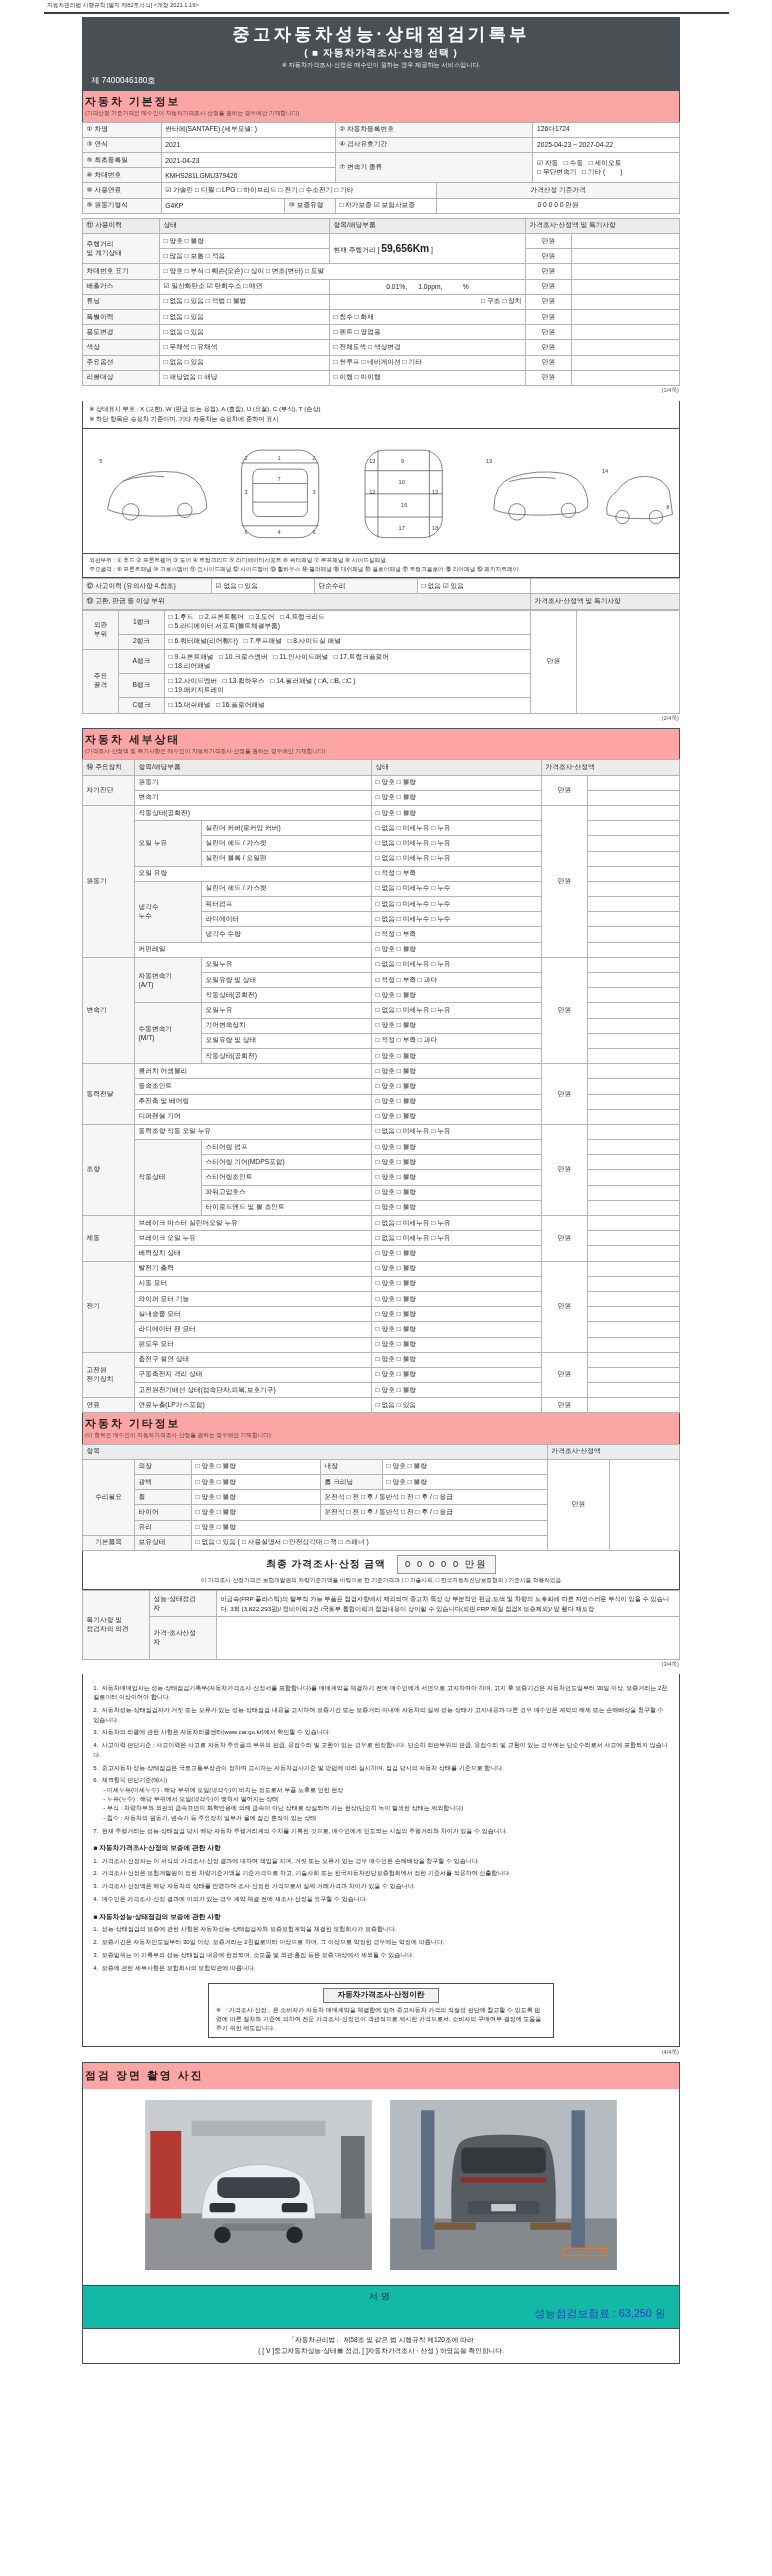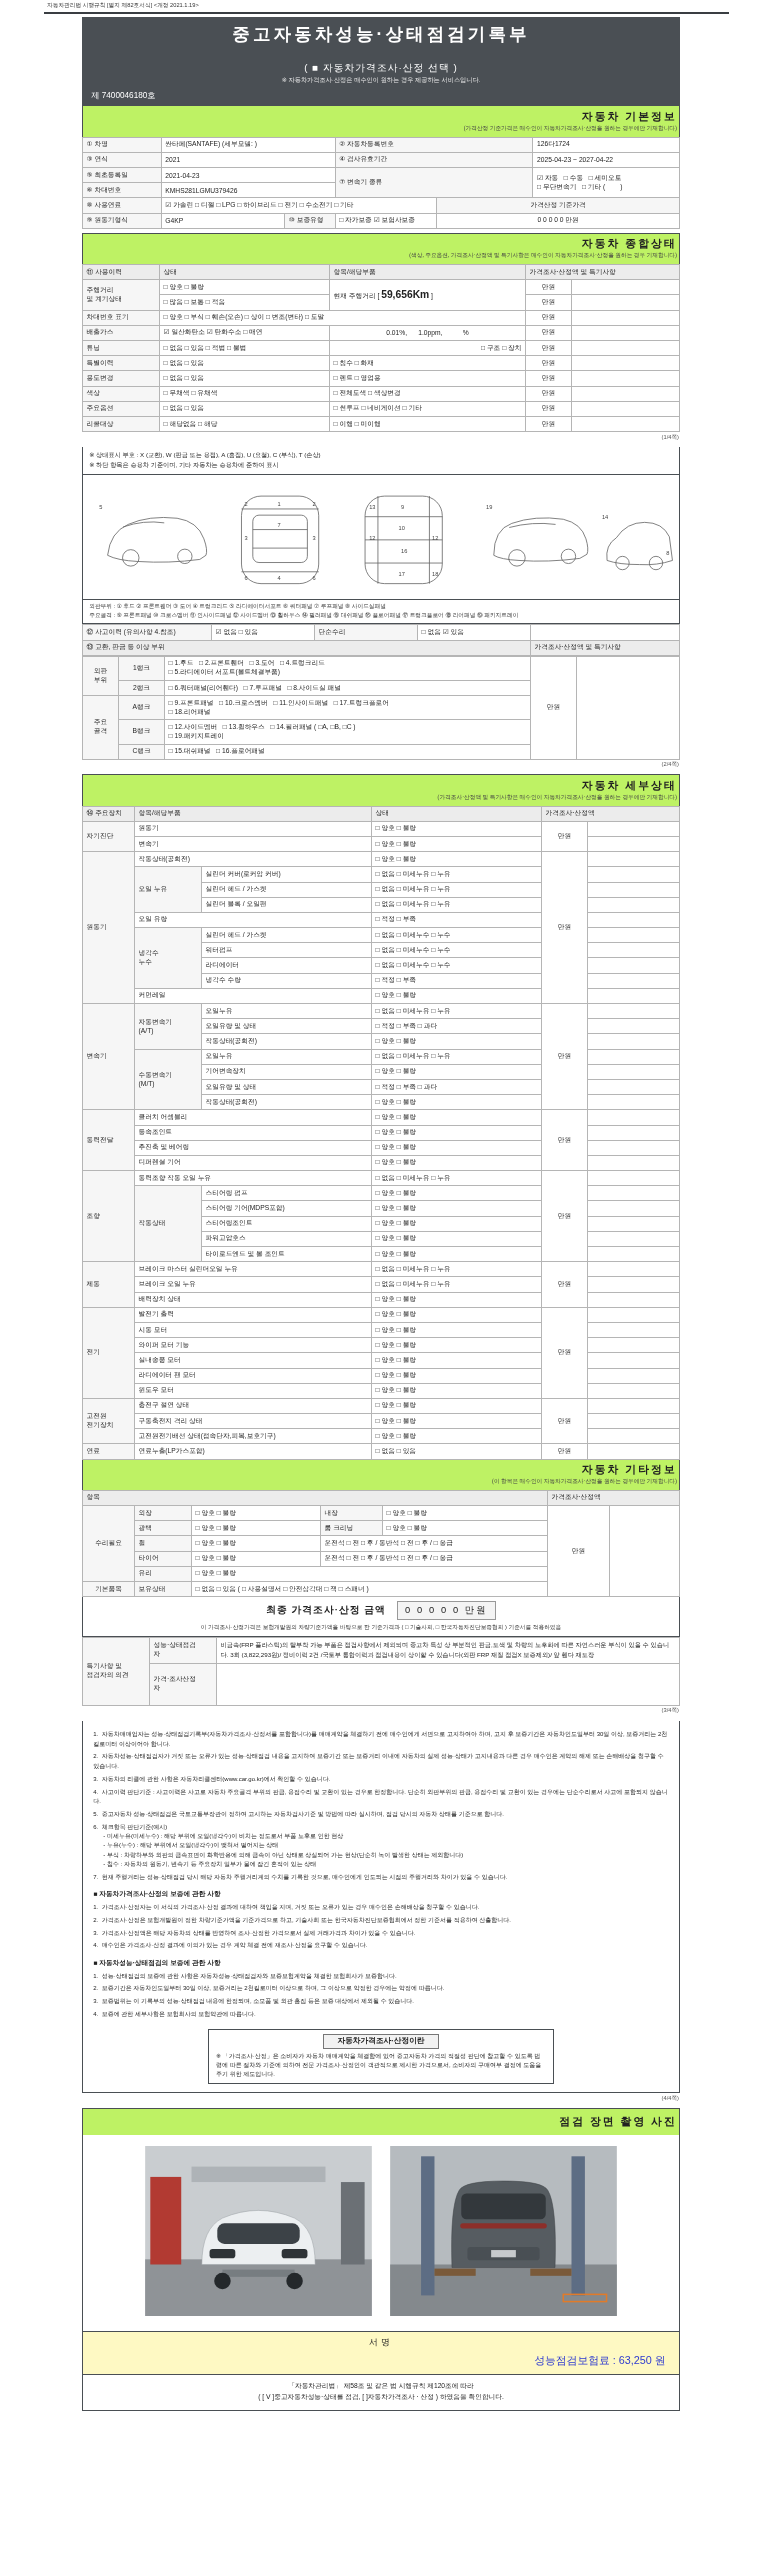--- a/index.html
+++ b/index.html
@@ -4,25 +4,25 @@
 <style>
   html,body{margin:0;padding:0;background:#fff;}
   body{width:773px;min-height:2576px;font-family:"Liberation Sans","DejaVu Sans",sans-serif;color:#222;}
   .page{position:relative;width:768px;min-height:2576px;overflow:hidden;}
   .formref{position:absolute;left:47px;top:2.1px;font-size:5.7px;color:#333;}
   .toprule{position:absolute;left:44px;top:12.4px;width:685px;height:1.5px;background:#3a3e42;}
   .wrap{position:absolute;left:82px;top:16.5px;width:598px;}
   
   .darkband{background:#4a4f54;color:#fff;padding:5.2px 9.3px 4.1px;}
   .dtitle{text-align:center;font-size:17.5px;font-weight:bold;letter-spacing:3.1px;}
-  .dsub{text-align:center;font-size:9.8px;font-weight:normal;margin-top:16px;letter-spacing:1px;}
+  .dsub{text-align:center;font-size:9.8px;font-weight:bold;margin-top:1px;letter-spacing:1px;}
   .dnote{text-align:center;font-size:6.2px;margin-top:1.5px;color:#e8e8e8;}
   .docno{font-size:8.2px;font-weight:normal;margin-top:5.2px;}
   
-  .sect{border:1px solid #4a4f54;border-bottom:none;background:#bef264;text-align:right;padding:3.6px 2.1px;font-family:Liberation Serif, serif;}
+  .sect{border:1px solid #4a4f54;border-bottom:none;background:#fca5a5;text-align:left;padding:3.6px 2.1px;}
   .stitle{font-size:10.8px;font-weight:bold;letter-spacing:2.1px;}
   .snote{font-size:5.7px;color:#444;margin-top:1px;}
   
   table{border-collapse:collapse;width:100%;table-layout:fixed;}
   .tbl{border:1px solid #4a4f54;}
   .tbl td{border:0.5px solid #b5b5b5;font-size:6.7px;padding:2.6px 3.6px;vertical-align:middle;background:#fff;}
   .tbl td.lab{background:#f6f6f6;}
   .tbl td.hd{background:#ececec;font-weight:normal;}
   .tbl td.c{text-align:center;}
   .prewrap{white-space:pre-wrap;}
@@ -45,21 +45,21 @@
   .noticebody{border:1px solid #4a4f54;border-top:none;background:#fff;padding:6.2px 10.3px;}
   .nitem{font-size:6px;line-height:1.55;margin:3.6px 0;white-space:pre-wrap;color:#222;}
   .asec{font-size:6.7px;font-weight:bold;margin:8.2px 0 2.1px;}
   .defbox{border:1px solid #4a4f54;margin:9.3px auto 2.1px;width:330px;padding:4.1px 7.2px;text-align:center;}
   .deftitle{font-size:7.7px;font-weight:bold;border:0.5px solid #777;display:inline-block;padding:1.5px 13.4px;margin-bottom:3.1px;background:#f2f2f2;}
   .defbody{font-size:6px;text-align:left;line-height:1.5;}
   
   .photobody{border:1px solid #4a4f54;border-top:none;background:#fff;padding:10.3px 0 15.5px;text-align:center;}
   .photos{display:flex;justify-content:center;gap:18.5px;}
   
-  .signband{border:1px solid #4a4f54;background:#fef9c3;padding:5.2px 13.4px 6.2px;}
+  .signband{border:1px solid #4a4f54;background:#14b8a6;padding:5.2px 13.4px 6.2px;}
   .signtitle{text-align:center;font-size:8.8px;letter-spacing:3.1px;}
   .fee{text-align:right;font-size:10.8px;font-weight:normal;color:#2e3bd0;margin-top:4.1px;}
   .footbox{border:1px solid #4a4f54;border-top:none;background:#fff;padding:6.2px 5.2px;text-align:center;}
   .footbox div{font-size:6.7px;margin:1.5px 0;}
   .mileage-cell{line-height:1.5;}
 </style>
 </head>
 <body>
 
 <div class="page">
@@ -122,24 +122,20 @@
         <td>G4KP</td>
         <td class="lab">⑩ 보증유형</td>
         <td>□ 자가보증  ☑ 보험사보증</td>
         <td class="c" colspan="2">0 0 0 0 0 만원</td>
       </tr>
     </tbody>
       </table>
 
     <div class="gap"></div>
 
-    <div class="sect">
-      <div class="stitle">자동차 종합상태</div>
-      <div class="snote">(색상, 주요옵션, 가격조사·산정액 및 특기사항은 매수인이 자동차가격조사·산정을 원하는 경우 기재합니다)</div>
-    </div>
     <table class="tbl">
       <colgroup>
           <col style="width:77px">
           <col style="width:170px">
           <col style="width:196px">
           <col style="width:46px">
           <col>
         </colgroup>
       <tbody>
           <tr>

